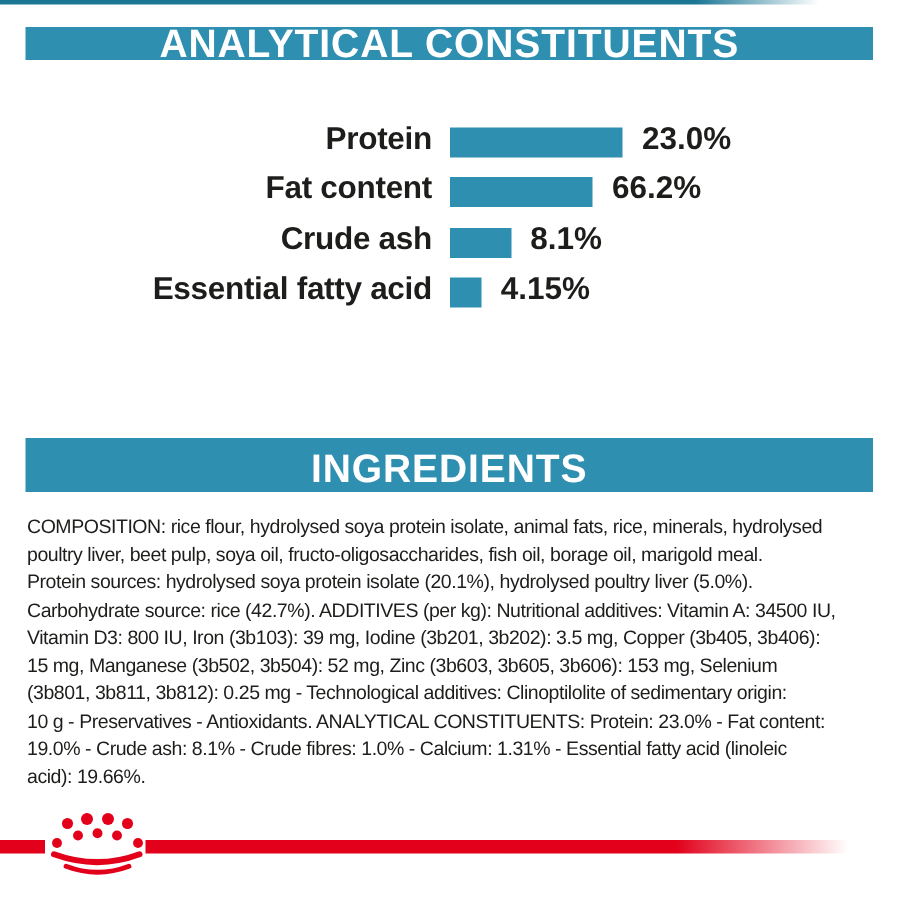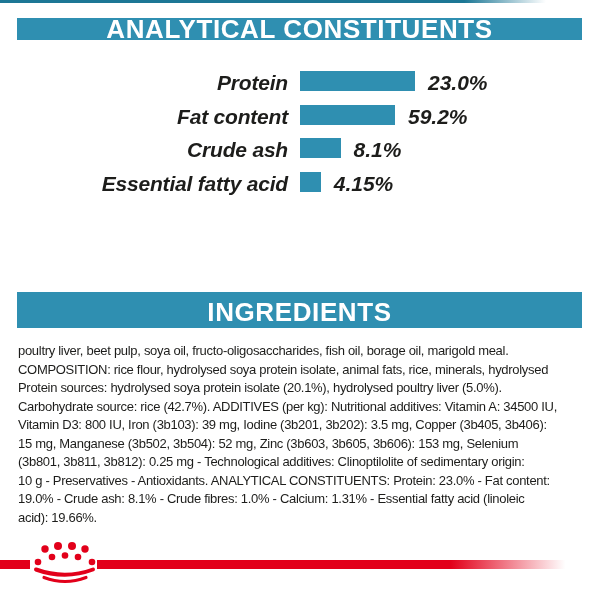--- a/index.html
+++ b/index.html
@@ -18,21 +18,21 @@
     display:flex;align-items:center;justify-content:center;
   }
   .banner span{
     color:#ffffff;font-weight:bold;font-size:26px;letter-spacing:.6px;
     transform:scaleY(1.02);white-space:nowrap;
   }
   #banner-analytical{top:18px;height:22px;}
   #banner-ingredients{top:292px;height:36px;align-items:flex-end;}
   
   #chart{position:absolute;left:0;top:71px;width:600px;}
-  .crow{display:flex;align-items:flex-start;height:33.6px;font-style:italic;}
+  .crow{display:flex;align-items:flex-end;height:33.6px;}
   .crow .clabel{
     flex:0 0 288px;text-align:right;font-weight:bold;font-size:21px;
     letter-spacing:-0.2px;white-space:nowrap;
   }
   .crow .cbar{height:20px;margin-left:12px;background:#2f8fb1;flex:0 0 auto;}
   .crow .cvalue{margin-left:13px;font-weight:bold;font-size:21px;white-space:nowrap;}
   
   #ingredients-text{
     position:absolute;left:18px;top:342px;width:575px;
     font-size:13px;letter-spacing:-0.3px;line-height:18.5px;color:#1d1d1b;
@@ -59,41 +59,41 @@
 
   <div id="chart">
       <div class="crow">
         <span class="clabel">Protein</span>
         <span class="cbar" style="width: 115px; background: rgb(47, 143, 177);"></span>
         <span class="cvalue">23.0%</span>
       </div>
       <div class="crow">
         <span class="clabel">Fat content</span>
         <span class="cbar" style="width: 95px; background: rgb(47, 143, 177);"></span>
-        <span class="cvalue">59.2%</span>
+        <span class="cvalue">66.2%</span>
       </div>
       <div class="crow">
         <span class="clabel">Crude ash</span>
         <span class="cbar" style="width: 40.5px; background: rgb(47, 143, 177);"></span>
         <span class="cvalue">8.1%</span>
       </div>
       <div class="crow">
         <span class="clabel">Essential fatty acid</span>
         <span class="cbar" style="width: 20.75px; background: rgb(47, 143, 177);"></span>
         <span class="cvalue">4.15%</span>
       </div>
     </div>
 
   <div class="banner" id="banner-ingredients">
     <span>INGREDIENTS</span>
   </div>
 
   <div id="ingredients-text">
+      <div class="pline">COMPOSITION: rice flour, hydrolysed soya protein isolate, animal fats, rice, minerals, hydrolysed</div>
       <div class="pline">poultry liver, beet pulp, soya oil, fructo-oligosaccharides, fish oil, borage oil, marigold meal.</div>
-      <div class="pline">COMPOSITION: rice flour, hydrolysed soya protein isolate, animal fats, rice, minerals, hydrolysed</div>
       <div class="pline">Protein sources: hydrolysed soya protein isolate (20.1%), hydrolysed poultry liver (5.0%).</div>
       <div class="pline">Carbohydrate source: rice (42.7%). ADDITIVES (per kg): Nutritional additives: Vitamin A: 34500 IU,</div>
       <div class="pline">Vitamin D3: 800 IU, Iron (3b103): 39 mg, Iodine (3b201, 3b202): 3.5 mg, Copper (3b405, 3b406):</div>
       <div class="pline">15 mg, Manganese (3b502, 3b504): 52 mg, Zinc (3b603, 3b605, 3b606): 153 mg, Selenium</div>
       <div class="pline">(3b801, 3b811, 3b812): 0.25 mg - Technological additives: Clinoptilolite of sedimentary origin:</div>
       <div class="pline">10 g - Preservatives - Antioxidants. ANALYTICAL CONSTITUENTS: Protein: 23.0% - Fat content:</div>
       <div class="pline">19.0% - Crude ash: 8.1% - Crude fibres: 1.0% - Calcium: 1.31% - Essential fatty acid (linoleic</div>
       <div class="pline">acid): 19.66%.</div>
     </div>
 

